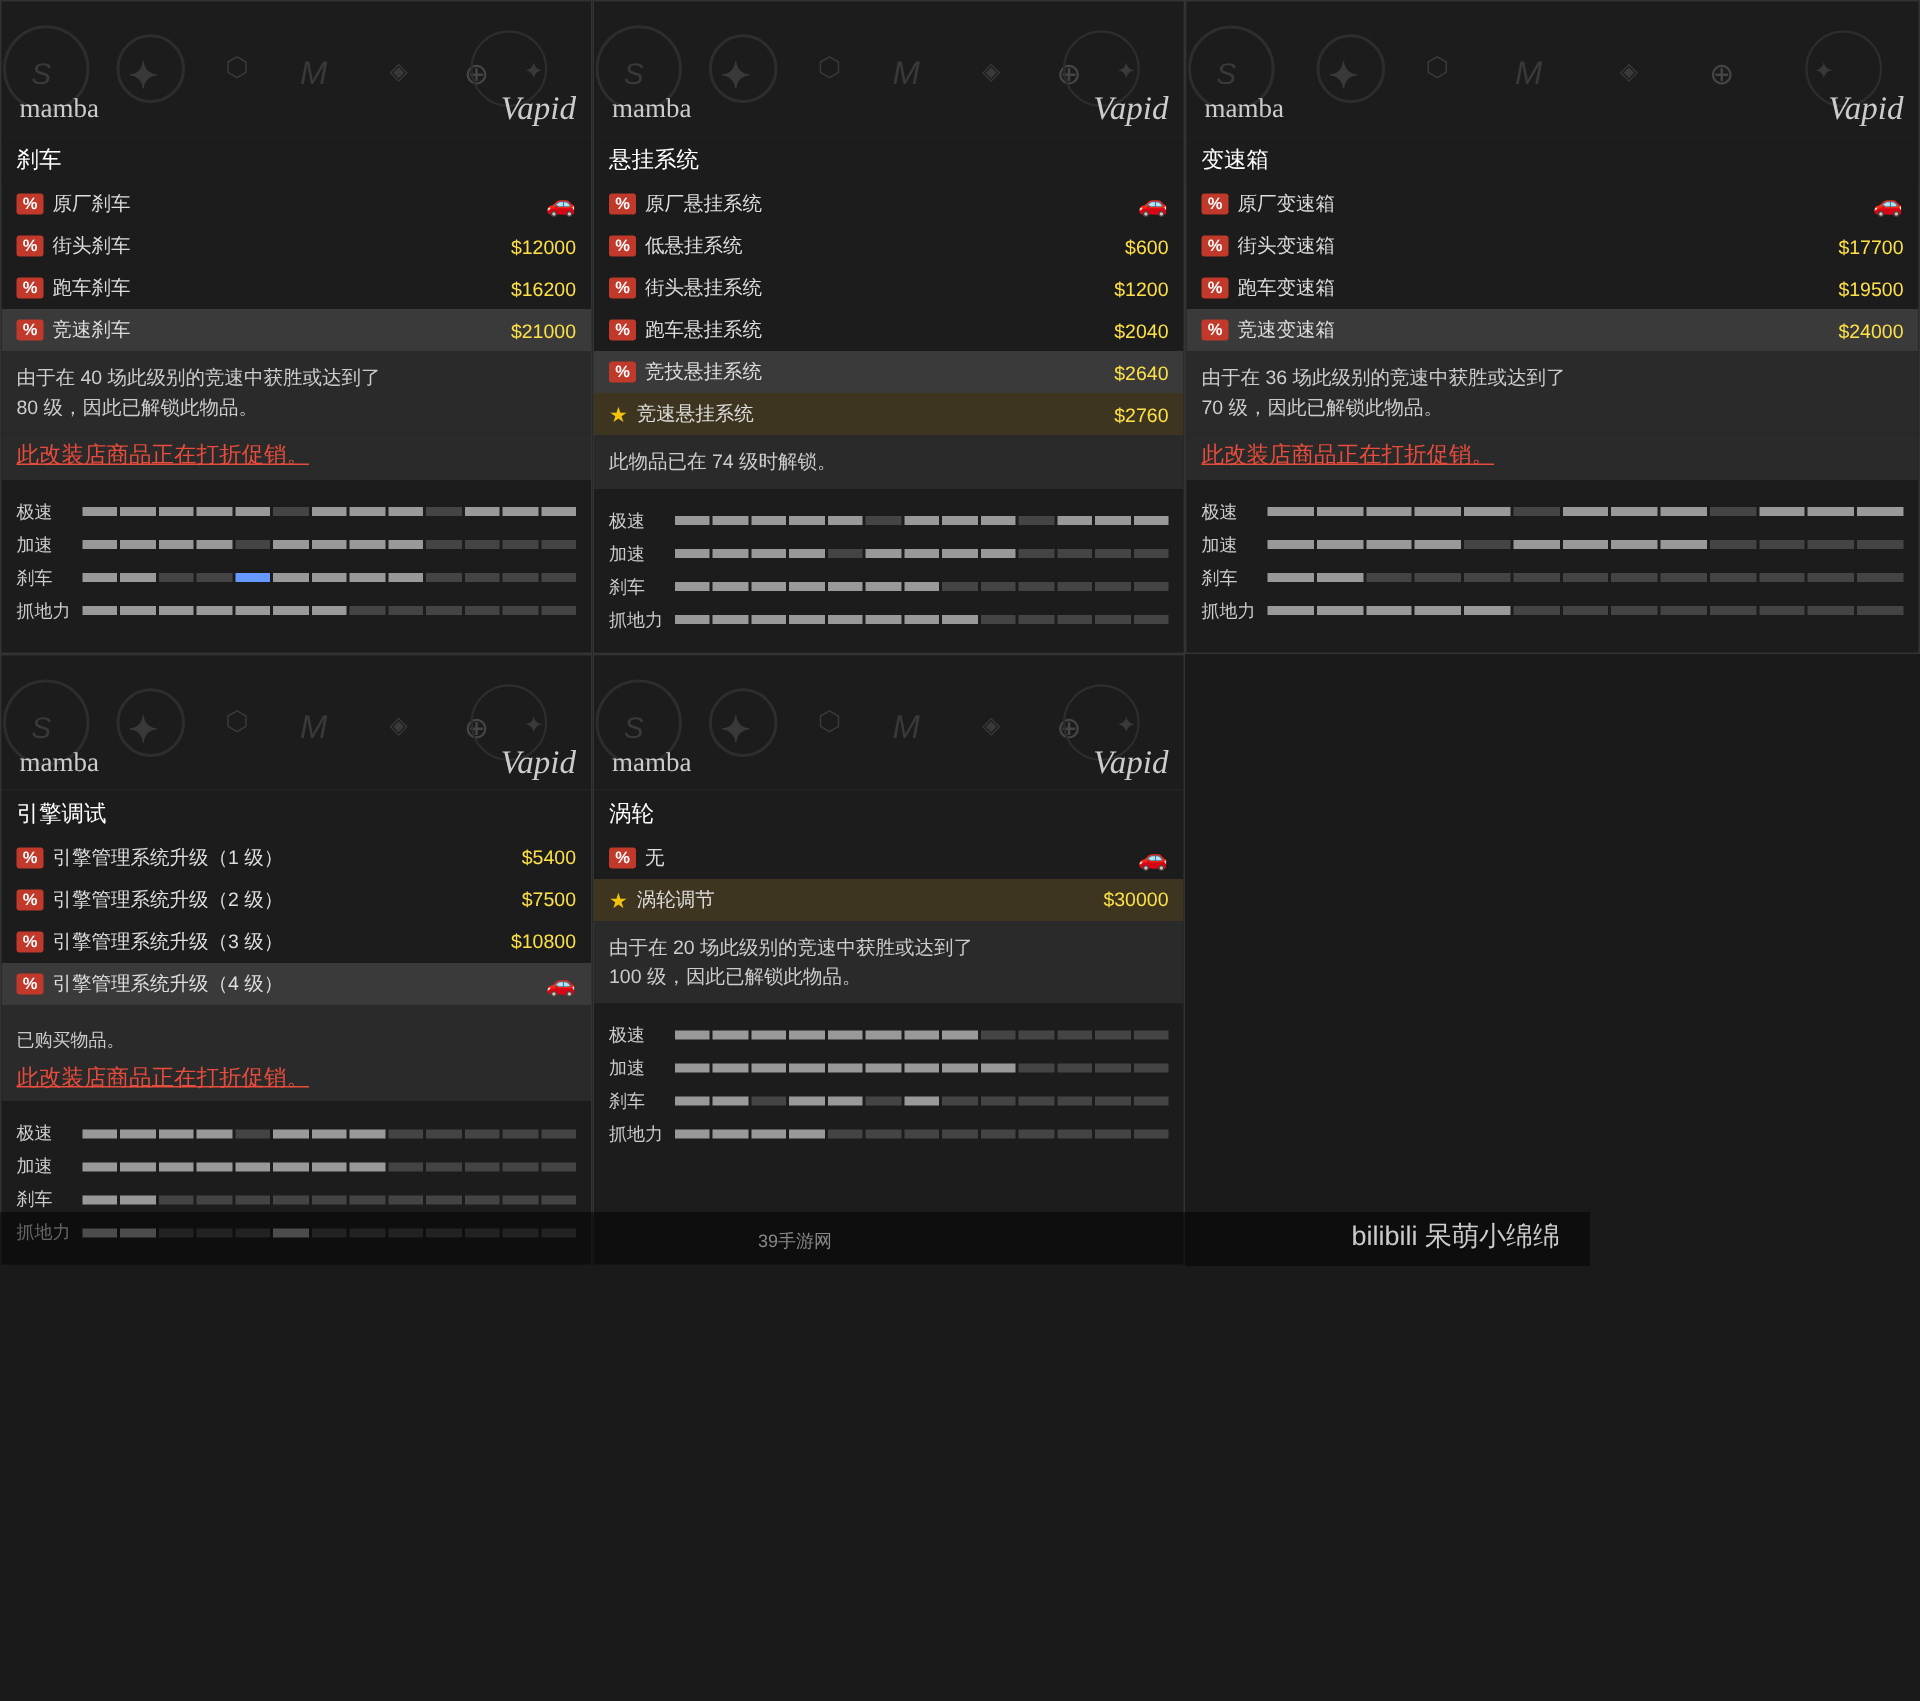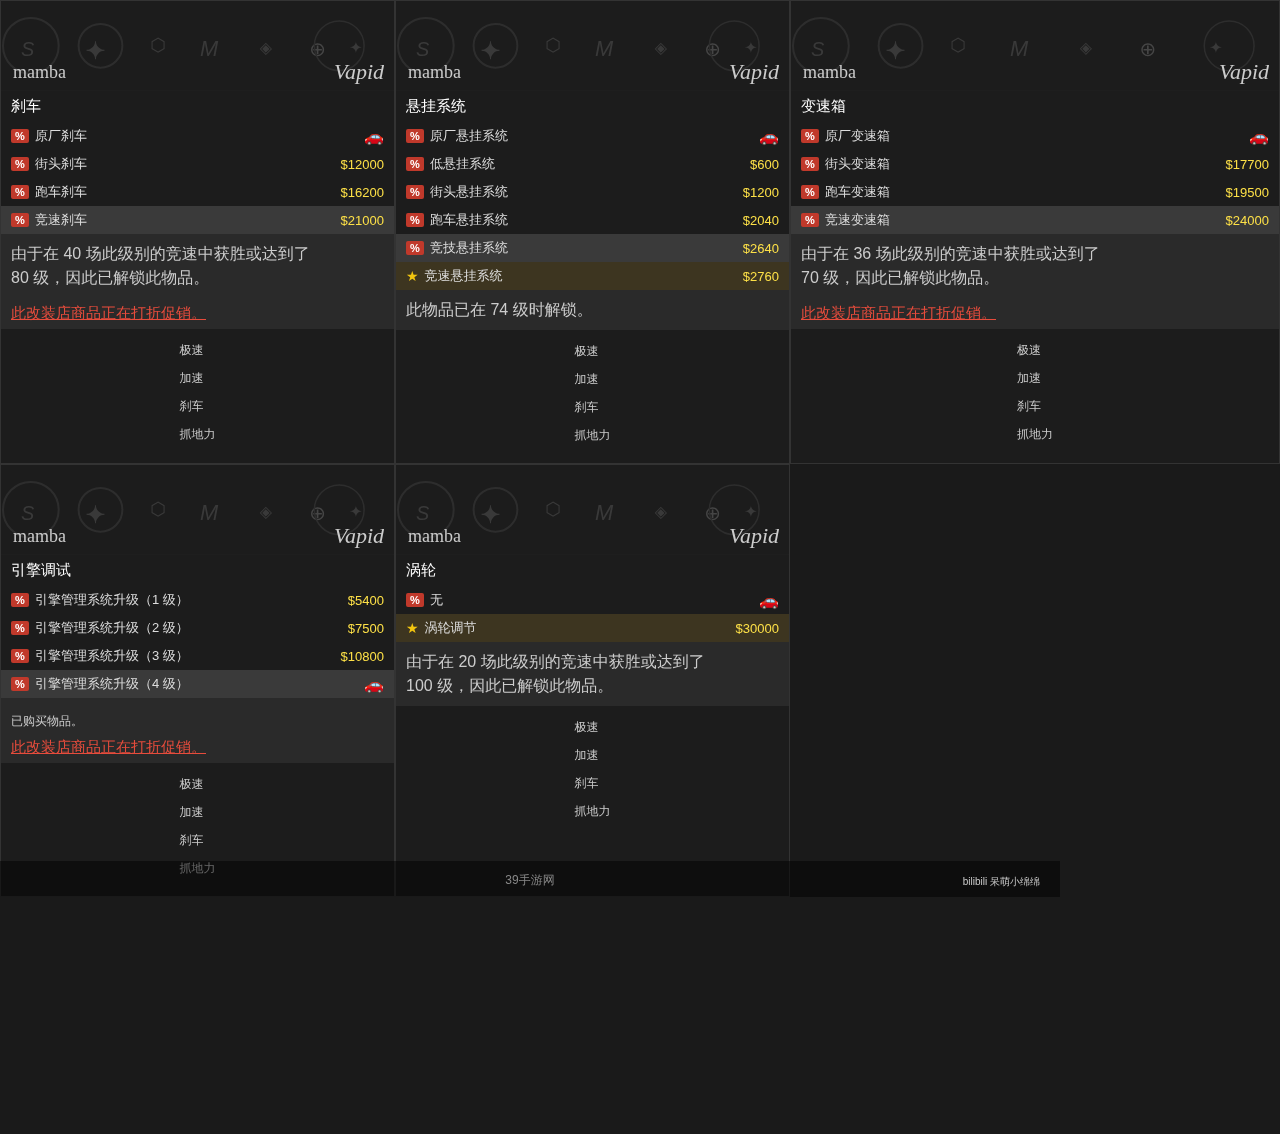--- a/index.html
+++ b/index.html
@@ -113,21 +113,21 @@
     .car-icon {
       color: #fff;
       font-size: 16px;
       margin-left: 6px;
     }
 
     
     .info-box {
       background: #2a2a2a;
       color: #ccc;
-      font-size: 16px;
+      font-size: 13px;
       padding: 8px 10px;
       line-height: 1.5;
     }
 
     .info-box.promo {
       color: #e74c3c;
       font-size: 15px;
       padding: 4px 10px;
       background: #2a2a2a;
       text-decoration: underline;
@@ -142,21 +142,20 @@
     
     .stats-section {
       padding: 8px 10px;
       background: #1c1c1c;
     }
 
     .stat-row {
       display: flex;
       align-items: center;
       margin: 5px 0;
-      flex-direction: column;
     }
 
     .stat-label {
       color: #ccc;
       font-size: 12px;
       width: 36px;
       min-width: 36px;
     }
 
     .main-layout {
@@ -809,16 +808,16 @@
               <div class="seg"></div>
           </div>
         </div>
       </div>
     </div>
 
   </div>
 
   <div class="footer-bar">
     <span style="color:#888;font-size:12px;position:absolute;left:50%;bottom:8px;transform:translateX(-50%);">39手游网</span>
-    <span style="color:#ccc;font-size:10px;position:absolute;right:20px;bottom:8px;">bilibili 呆萌小绵绵</span>
+    <span style="color:#ccc;font-size:18px;position:absolute;right:20px;bottom:8px;">bilibili 呆萌小绵绵</span>
   </div>
 
 </div>
 
 </body></html>

